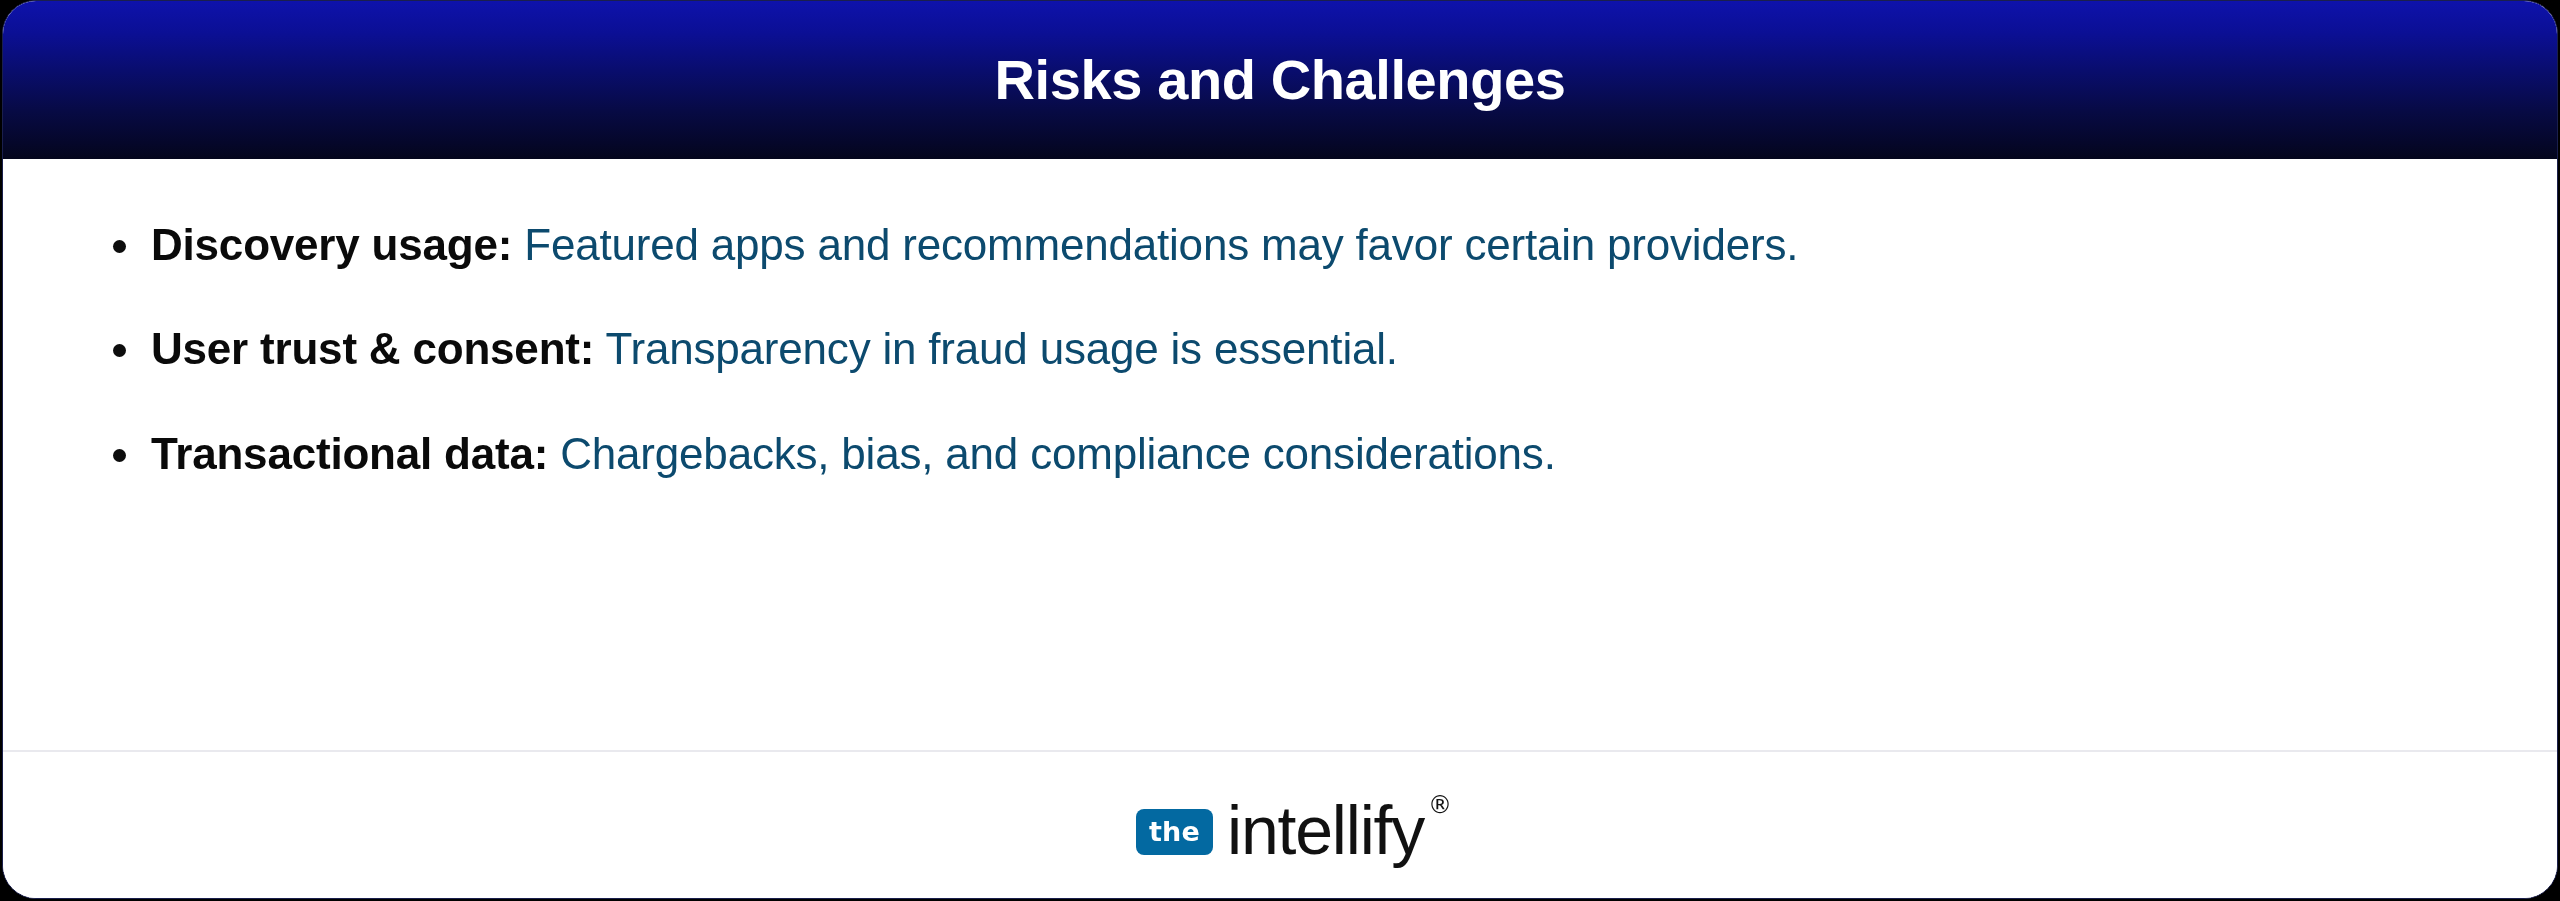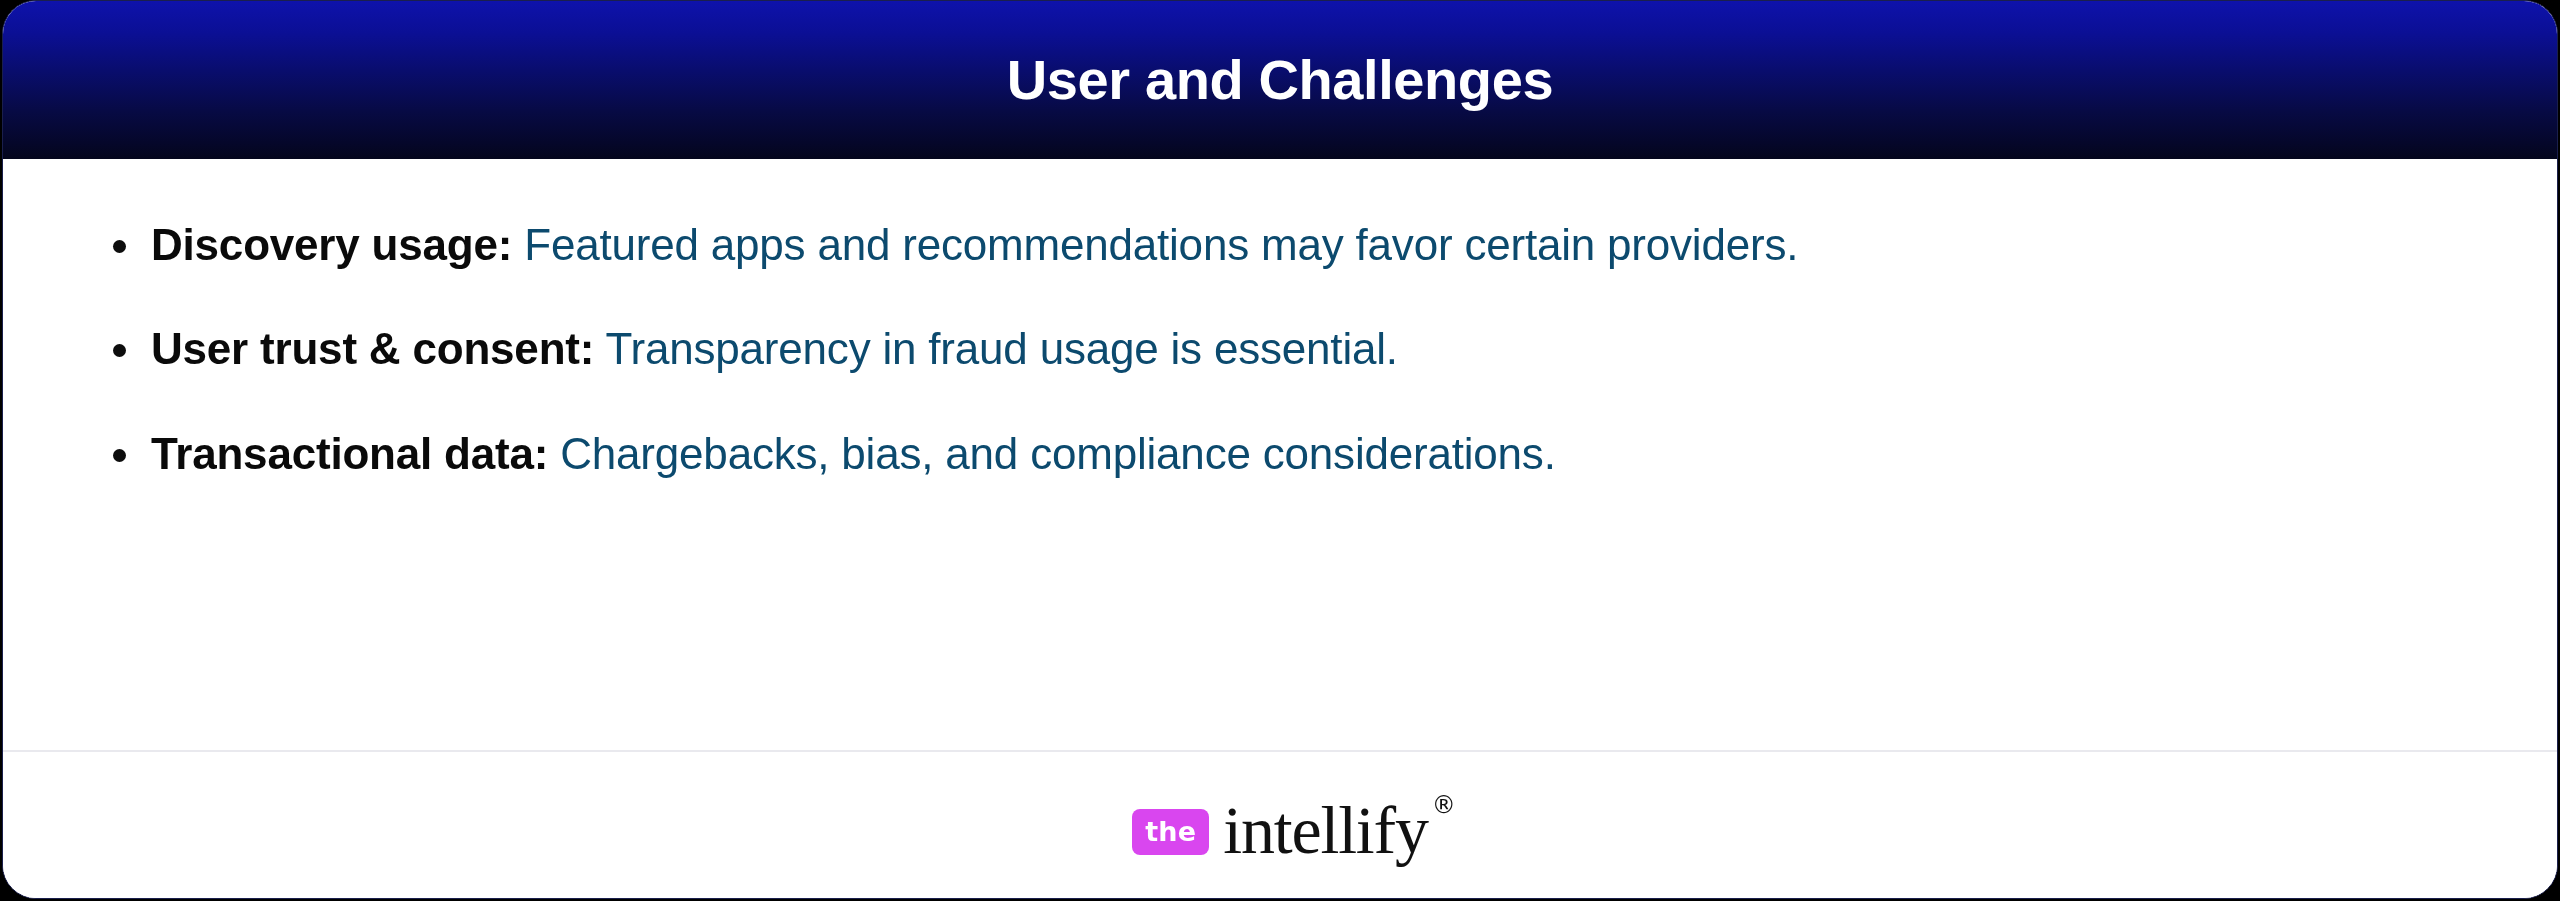--- a/index.html
+++ b/index.html
@@ -116,21 +116,21 @@
     justify-content: center;
   }
 
   .logo {
     display: flex;
     align-items: flex-end;
     height: 74px;
   }
 
   .logo-the {
-    background: #d946ef;
+    background: #0369a1;
     color: #ffffff;
     font-size: 27px;
     font-weight: bold;
     line-height: 1;
     padding: 9px 13px 10px 13px;
     border-radius: 8px;
     letter-spacing: 0.2px;
     margin-right: 14px;
     margin-bottom: 7px;
     font-family: "DejaVu Sans", sans-serif;
@@ -140,40 +140,40 @@
     position: relative;
     display: inline-block;
   }
 
   .logo-name {
     font-size: 68px;
     font-weight: normal;
     color: #111111;
     line-height: 0.92;
     letter-spacing: -1.2px;
-    font-family: Liberation Serif, serif;
+    font-family: Liberation Sans, sans-serif;
   }
 
   .logo-reg {
     position: absolute;
     top: -6px;
     right: -28px;
     font-size: 24px;
     color: #111111;
     line-height: 1;
     font-family: "DejaVu Sans", sans-serif;
   }
 </style>
 </head>
 <body>
 
 <div class="slide-card">
 
   <div class="slide-header fallback-gradient">
-    <h1 class="slide-title">User and Challenges</h1>
+    <h1 class="slide-title">Risks and Challenges</h1>
   </div>
 
   <div class="slide-body">
     <ul class="bullet-list">
 
       <li class="bullet-item">
         <span class="bullet-marker"></span>
         <span class="bullet-lead">Discovery usage:</span>
         <span class="bullet-rest"> Featured apps and recommendations may favor certain providers.</span>
       </li>

